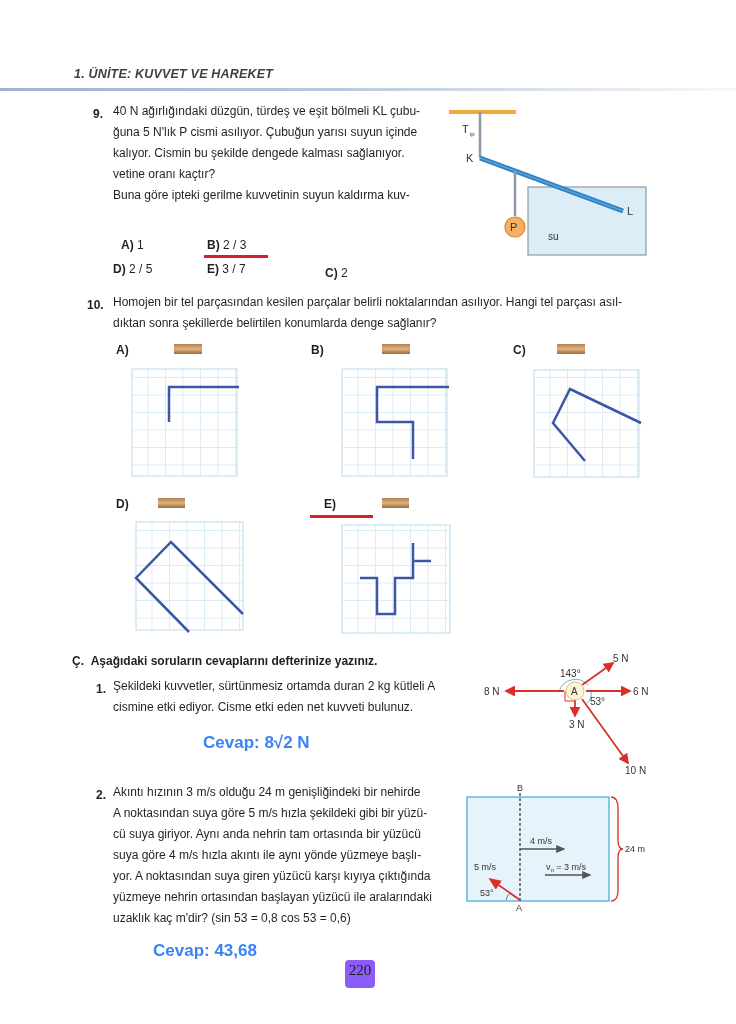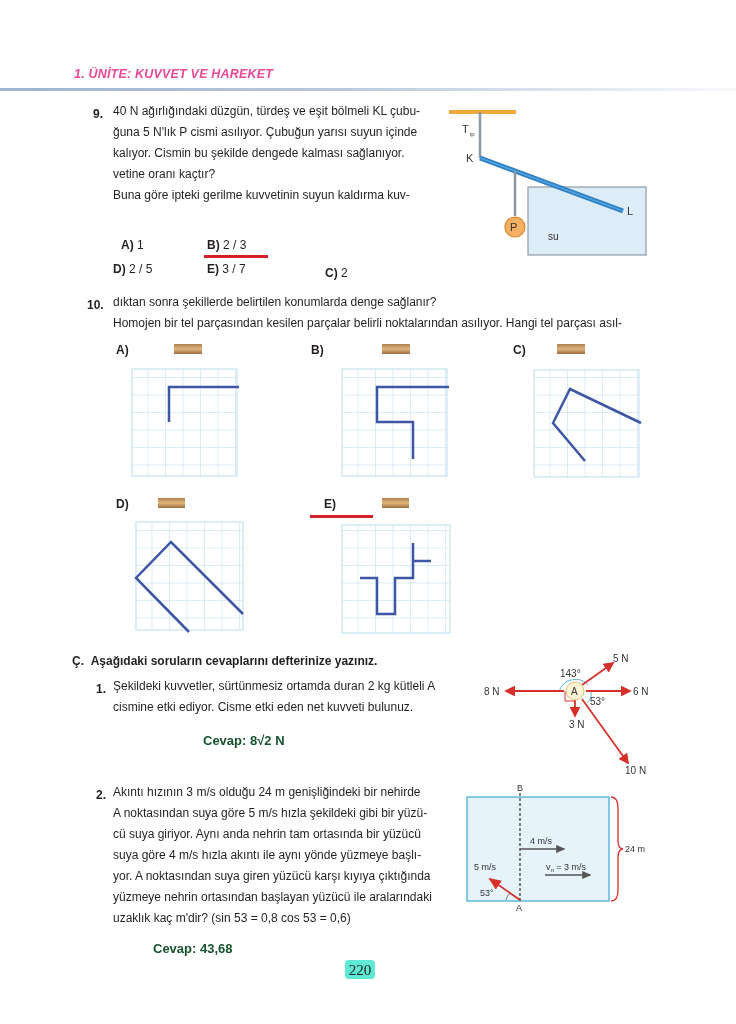--- a/index.html
+++ b/index.html
@@ -1,28 +1,28 @@
 <!DOCTYPE html>
 <html><head>
 <meta charset="utf-8">
 <style>
   html, body { margin:0; padding:0; }
   body { width:736px; height:1024px; background:#ffffff; position:relative; overflow:hidden;
          font-family:"Liberation Sans", sans-serif; color:#231f20; }
   .abs { position:absolute; }
-  .header-title { left:74px; top:67px; font-size:12.5px; font-weight:bold; font-style:italic; color:#ec4899; letter-spacing:0.2px; }
+  .header-title { left:74px; top:67px; font-size:12.5px; font-weight:bold; font-style:italic; color:#404040; letter-spacing:0.2px; }
   .header-rule { left:0; top:88px; width:736px; height:3px; background:linear-gradient(to right,#9fb3cf 0%,#b8c8dc 45%,#e6ecf3 85%,#f6f8fb 100%); }
   .qnum { font-weight:bold; font-size:12px; }
   .qtext { font-size:12px; line-height:21px; }
   .opt { font-size:12px; }
   .opt b { font-weight:bold; }
   .red-line { height:3px; background:#d71f2a; }
   .fig-label { font-size:12px; font-weight:bold; }
-  .cevap { font-family:"Liberation Sans", sans-serif; font-weight:bold; color:#14532d; font-size:13px; }
-  .page-num { left:345px; top:960px; width:30px; height:19px; background:#5eead4; border-radius:4px; font-family:"Liberation Serif", serif; font-size:15px; text-align:center; line-height:20px; color:#222; }
+  .cevap { font-family:"Liberation Sans", sans-serif; font-weight:bold; color:#3b82f6; font-size:17px; }
+  .page-num { left:345px; top:960px; width:30px; height:28px; background:#8b5cf6; border-radius:4px; font-family:"Liberation Serif", serif; font-size:15px; text-align:center; line-height:20px; color:#222; }
   svg text { font-family:"Liberation Sans", sans-serif; }
 </style>
 </head>
 <body>
 
 <div class="abs header-title">1. ÜNİTE: KUVVET VE HAREKET</div>
 <div class="abs header-rule"></div>
 
 <div class="abs qnum" style="left:93px;top:107px;">9.</div>
 <div class="abs qtext" style="left:113px;top:101px;width:330px;">
@@ -51,22 +51,22 @@
   <text x="70" y="131" font-size="11" fill="#333">P</text>
   <text x="22" y="33" font-size="11" fill="#333">T</text>
   <text x="30" y="36" font-size="6" fill="#333">ip</text>
   <text x="26" y="62" font-size="11" fill="#333">K</text>
   <text x="187" y="115" font-size="11" fill="#333">L</text>
   <text x="108" y="140" font-size="10" fill="#333">su</text>
 </svg>
 
 <div class="abs qnum" style="left:87px;top:298px;">10.</div>
 <div class="abs qtext" style="left:113px;top:292px;width:560px;">
+  <div>Homojen bir tel parçasından kesilen parçalar belirli noktalarından asılıyor. Hangi tel parçası asıl-</div>
   <div>dıktan sonra şekillerde belirtilen konumlarda denge sağlanır?</div>
-  <div>Homojen bir tel parçasından kesilen parçalar belirli noktalarından asılıyor. Hangi tel parçası asıl-</div>
 </div>
 
 <svg width="0" height="0" style="position:absolute">
   <defs>
     <pattern id="grid" width="17.5" height="17.5" patternUnits="userSpaceOnUse">
       <path d="M17.5 0 L0 0 0 17.5" fill="none" stroke="#b9dcef" stroke-width="1"></path>
     </pattern>
     <linearGradient id="rope" x1="0" y1="0" x2="0" y2="1">
       <stop offset="0" stop-color="#b87333"></stop>
       <stop offset="0.5" stop-color="#f5c542"></stop>

